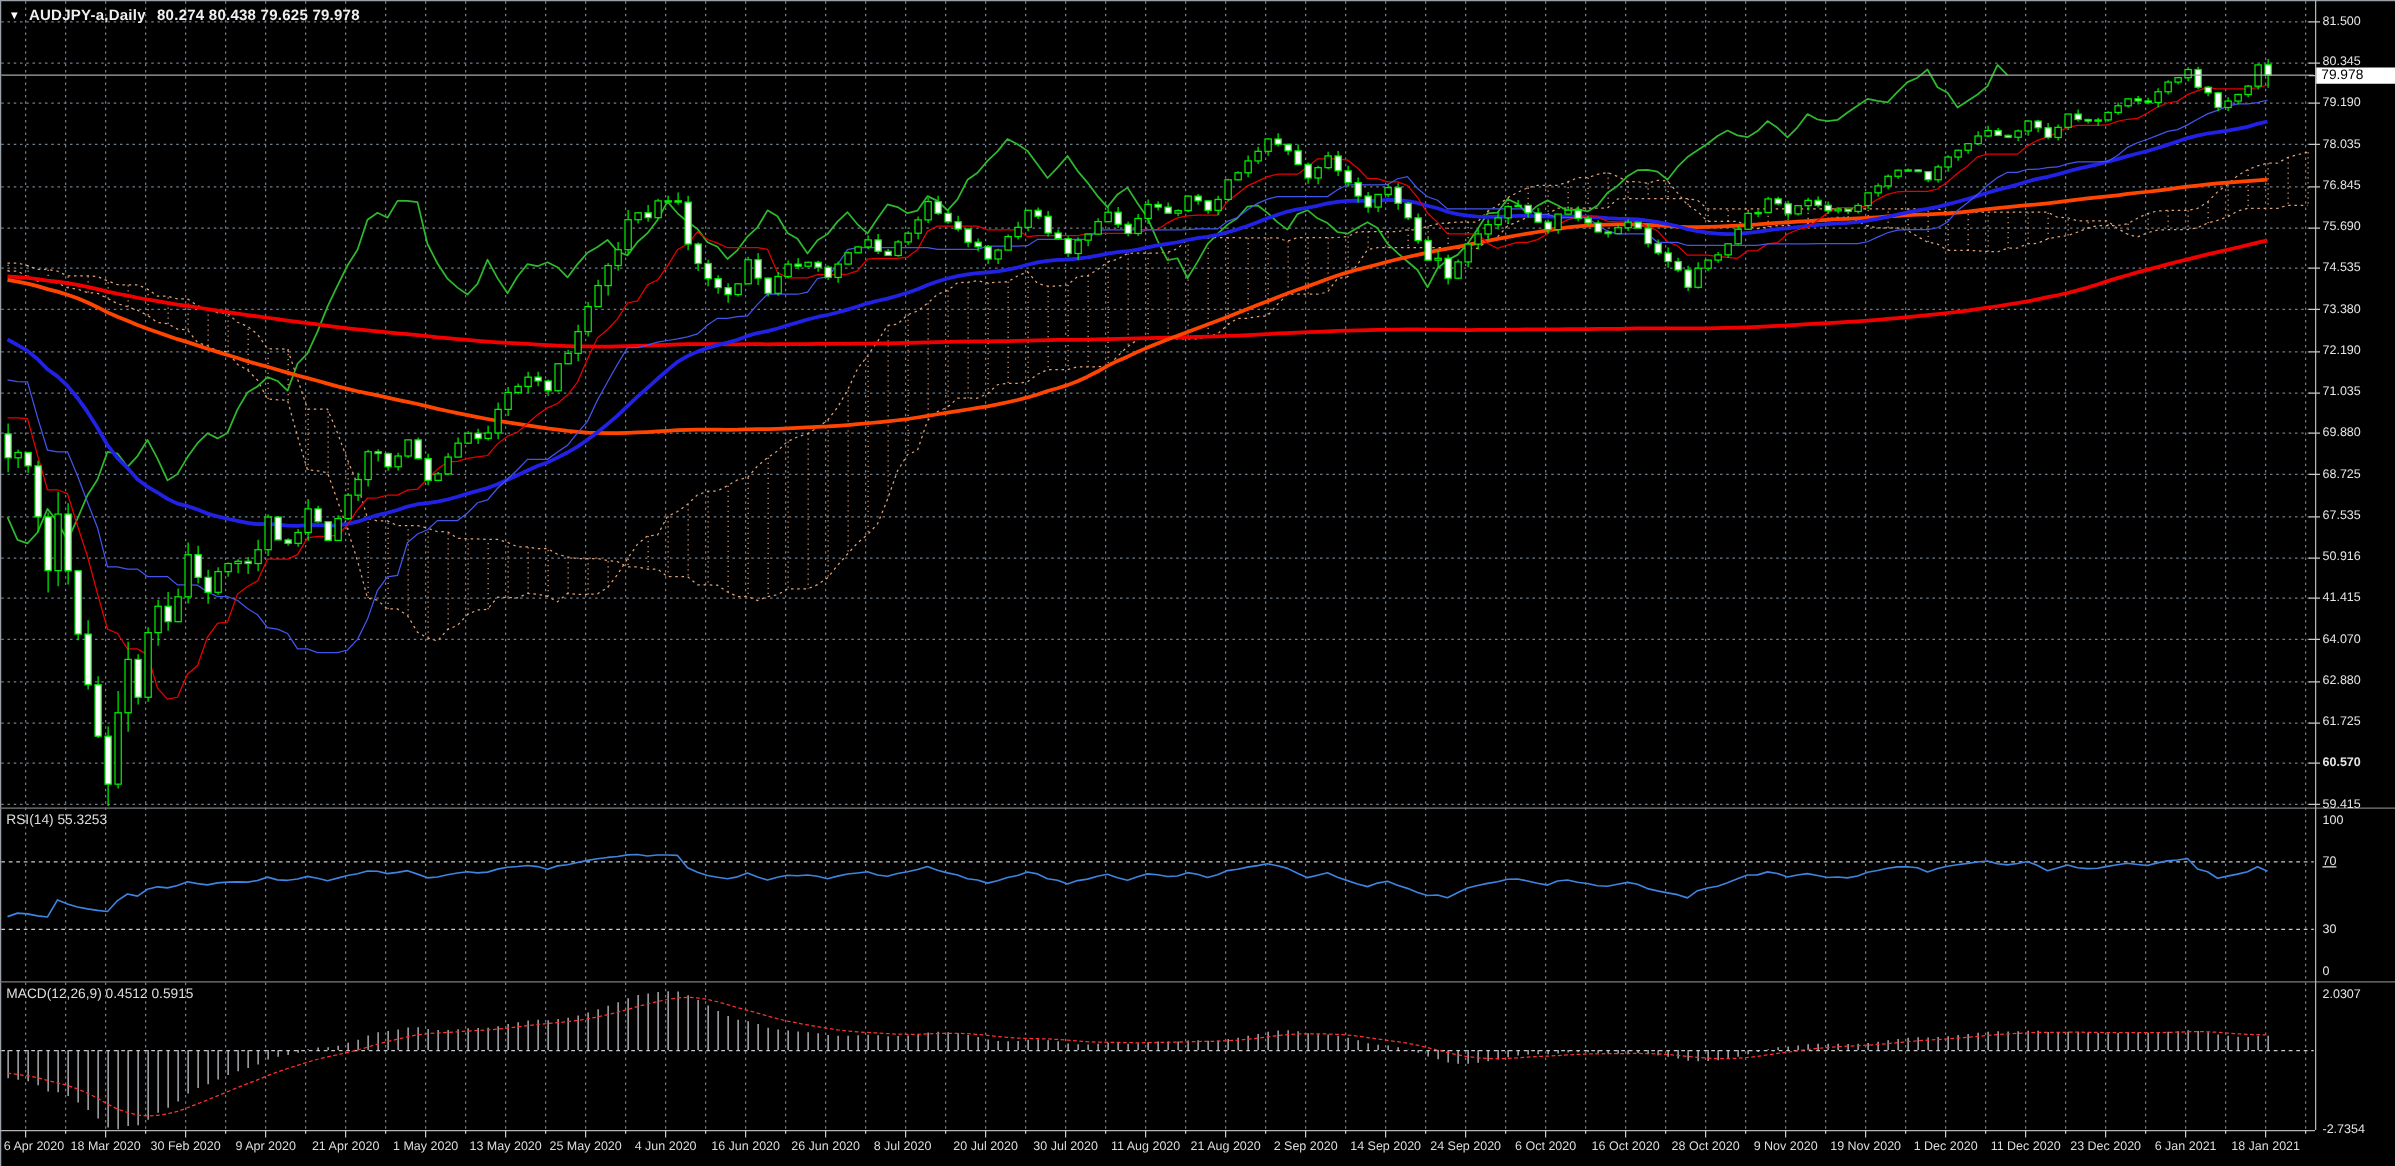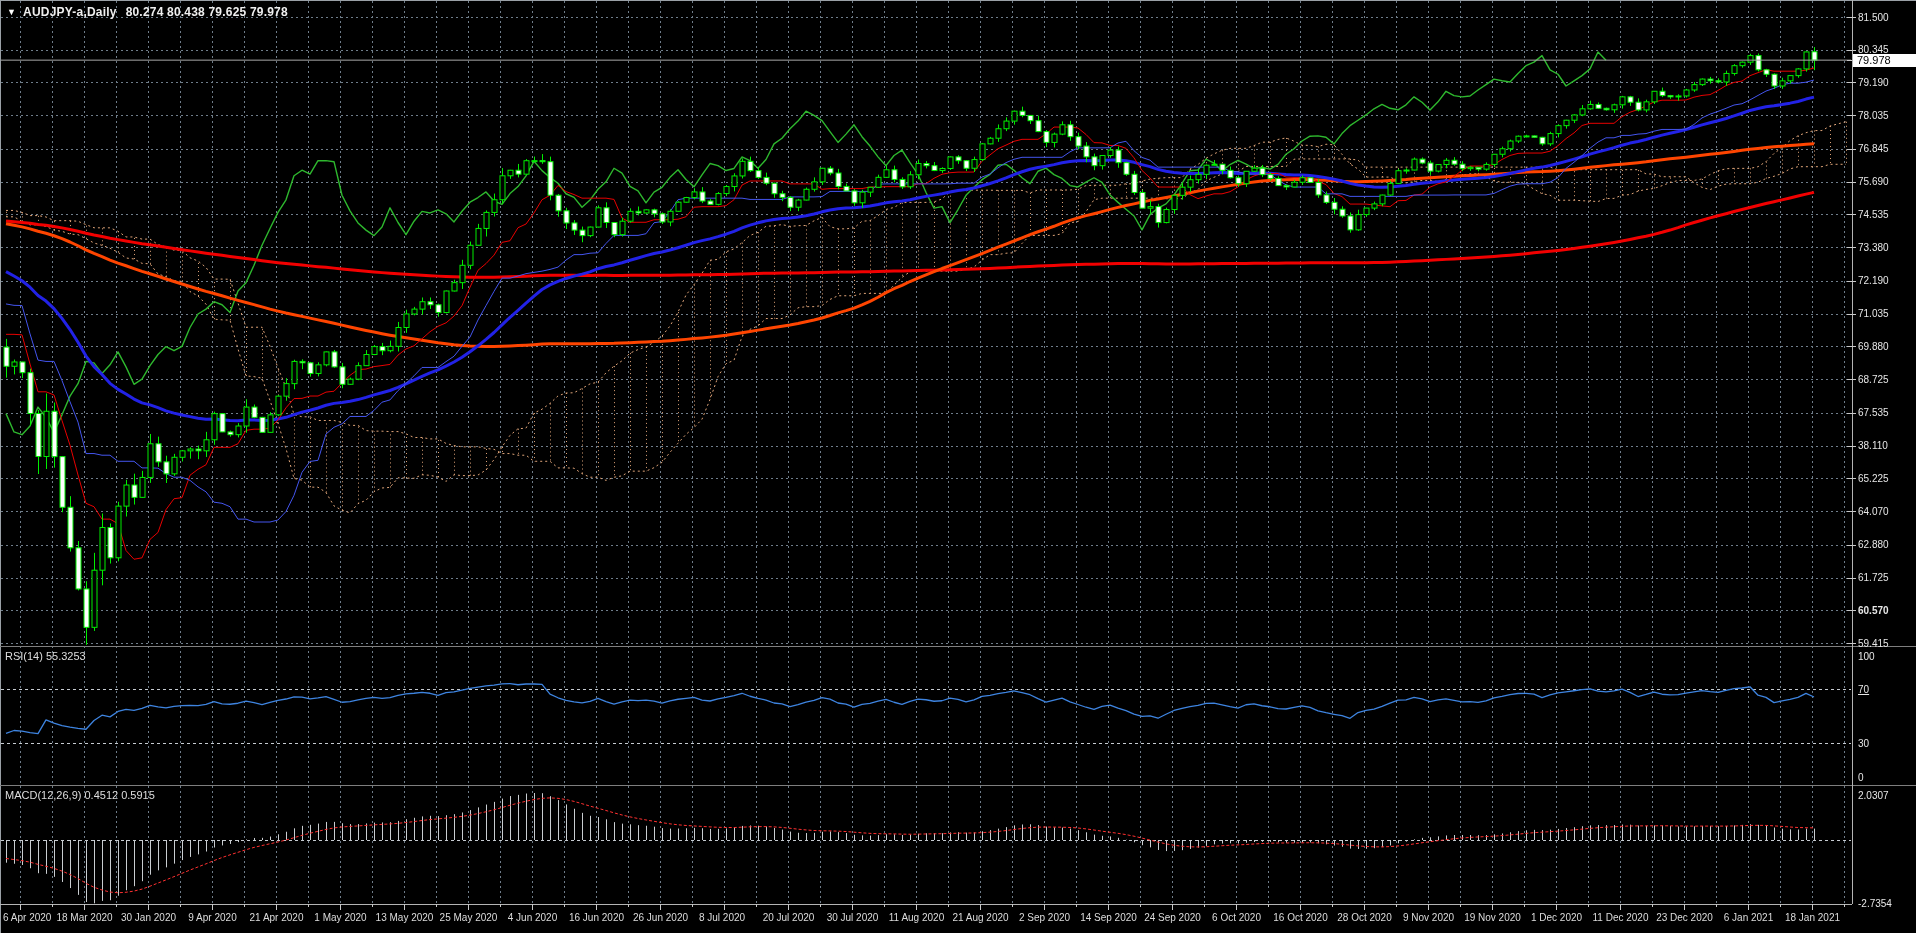--- a/index.html
+++ b/index.html
@@ -1038,30 +1038,30 @@
       <div class="axis-label" style="left: 1858px; top: 108.716px;">78.035</div>
       <div class="axis-label" style="left: 1858px; top: 142.446px;">76.845</div>
       <div class="axis-label" style="left: 1858px; top: 175.185px;">75.690</div>
       <div class="axis-label" style="left: 1858px; top: 207.923px;">74.535</div>
       <div class="axis-label" style="left: 1858px; top: 240.662px;">73.380</div>
       <div class="axis-label" style="left: 1858px; top: 274.392px;">72.190</div>
       <div class="axis-label" style="left: 1858px; top: 307.131px;">71.035</div>
       <div class="axis-label" style="left: 1858px; top: 339.869px;">69.880</div>
       <div class="axis-label" style="left: 1858px; top: 372.608px;">68.725</div>
       <div class="axis-label" style="left: 1858px; top: 406.338px;">67.535</div>
-      <div class="axis-label" style="left: 1858px; top: 439.077px;">38.110</div>
-      <div class="axis-label" style="left: 1858px; top: 471.815px;">65.225</div>
+      <div class="axis-label" style="left: 1858px; top: 439.077px;">50.916</div>
+      <div class="axis-label" style="left: 1858px; top: 471.815px;">41.415</div>
       <div class="axis-label" style="left: 1858px; top: 504.554px;">64.070</div>
       <div class="axis-label" style="left: 1858px; top: 538.284px;">62.880</div>
       <div class="axis-label" style="left: 1858px; top: 571.023px;">61.725</div>
       <div class="axis-label" style="left: 1858px; top: 603.761px; font-weight: bold;">60.570</div>
       <div class="axis-label" style="left: 1858px; top: 636.5px;">59.415</div>
       <div class="axis-label time-label" style="left: 3px; top: 911px; transform: none;">6 Apr 2020</div>
       <div class="axis-label time-label" style="left: 84.5px; top: 911px;">18 Mar 2020</div>
-      <div class="axis-label time-label" style="left: 148.5px; top: 911px;">30 Jan 2020</div>
+      <div class="axis-label time-label" style="left: 148.5px; top: 911px;">30 Feb 2020</div>
       <div class="axis-label time-label" style="left: 212.5px; top: 911px;">9 Apr 2020</div>
       <div class="axis-label time-label" style="left: 276.5px; top: 911px;">21 Apr 2020</div>
       <div class="axis-label time-label" style="left: 340.5px; top: 911px;">1 May 2020</div>
       <div class="axis-label time-label" style="left: 404.5px; top: 911px;">13 May 2020</div>
       <div class="axis-label time-label" style="left: 468.5px; top: 911px;">25 May 2020</div>
       <div class="axis-label time-label" style="left: 532.5px; top: 911px;">4 Jun 2020</div>
       <div class="axis-label time-label" style="left: 596.5px; top: 911px;">16 Jun 2020</div>
       <div class="axis-label time-label" style="left: 660.5px; top: 911px;">26 Jun 2020</div>
       <div class="axis-label time-label" style="left: 711px; top: 911px; margin-left: 11px;">8 Jul 2020</div>
       <div class="axis-label time-label" style="left: 788.5px; top: 911px;">20 Jul 2020</div>

